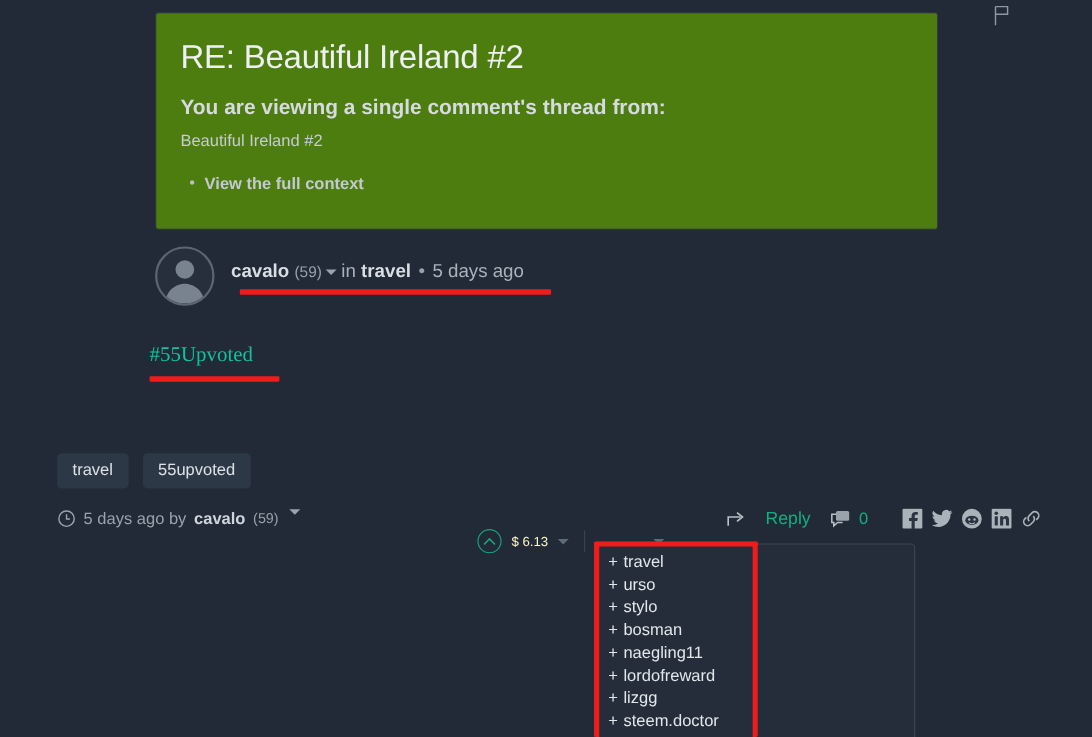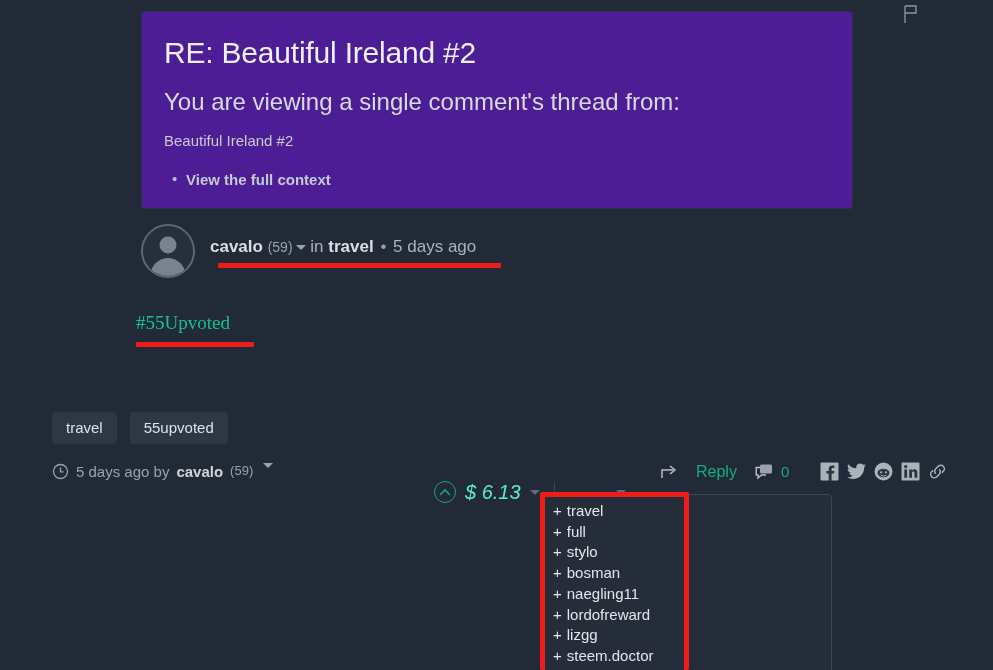--- a/index.html
+++ b/index.html
@@ -27,38 +27,38 @@
     color: #8d98a5;
   }
 
   
   .context-card {
     position: absolute;
     left: 141px;
     top: 11px;
     width: 712px;
     height: 198px;
-    background: #4c1d95;
+    background: #4d7c0f;
     border: 1px solid #2b3440;
     border-radius: 3px;
     padding: 24px 22px 0 22px;
   }
   .card-title {
     font-size: 30px;
     font-weight: 400;
     color: #eef1f4;
     letter-spacing: -0.2px;
     line-height: 1.1;
     margin-bottom: 19px;
   }
   .card-sub {
-    font-size: 24px;
+    font-size: 19px;
     color: #d6dbe0;
-    font-weight: 400;
-    margin-bottom: 16px;
+    font-weight: 700;
+    margin-bottom: 10px;
   }
   .card-parent {
     font-size: 15px;
     color: #c6ccd3;
     margin-bottom: 22px;
   }
   .card-list {
     list-style: none;
     padding-left: 22px;
   }
@@ -210,25 +210,24 @@
     white-space: nowrap;
   }
   .vote-circle {
     width: 22px; height: 22px;
     border-radius: 50%;
     border: 1.6px solid #17a67d;
     display: flex; align-items: center; justify-content: center;
     color: #17a67d;
   }
   .payout {
-    color: #5eead4;
-    font-size: 20px;
+    color: #fef9c3;
+    font-size: 12px;
     text-decoration: none;
     font-weight: 400;
-    font-style: italic;
   }
   .caret-green {
     display: inline-block;
     width: 0; height: 0;
     border-left: 5px solid transparent;
     border-right: 5px solid transparent;
     border-top: 5px solid #5f6b78;
     vertical-align: 3px;
   }
   .divider-v {
@@ -407,21 +406,21 @@
       <svg class="soc" width="19" height="19" viewBox="0 0 19 19" fill="none" stroke="#aab2ba" stroke-width="1.5">
         <path d="M11.3 7.2 a3.6 3.6 0 0 1 0 5.1 L8.8 14.8 a3.6 3.6 0 0 1-5.1-5.1 L5 8.4"></path>
         <path d="M7.7 11.8 a3.6 3.6 0 0 1 0-5.1 L10.2 4.2 a3.6 3.6 0 0 1 5.1 5.1 L14 10.6"></path>
       </svg>
     </span>
   </div>
 </div>
 
 <div class="voters-dropdown">
   <div class="voter"><span class="plus">+</span><span>travel</span></div>
-  <div class="voter"><span class="plus">+</span><span>full</span></div>
+  <div class="voter"><span class="plus">+</span><span>urso</span></div>
   <div class="voter"><span class="plus">+</span><span>stylo</span></div>
   <div class="voter"><span class="plus">+</span><span>bosman</span></div>
   <div class="voter"><span class="plus">+</span><span>naegling11</span></div>
   <div class="voter"><span class="plus">+</span><span>lordofreward</span></div>
   <div class="voter"><span class="plus">+</span><span>lizgg</span></div>
   <div class="voter"><span class="plus">+</span><span>steem.doctor</span></div>
 </div>
 
 <div class="annot-box"></div>
 

